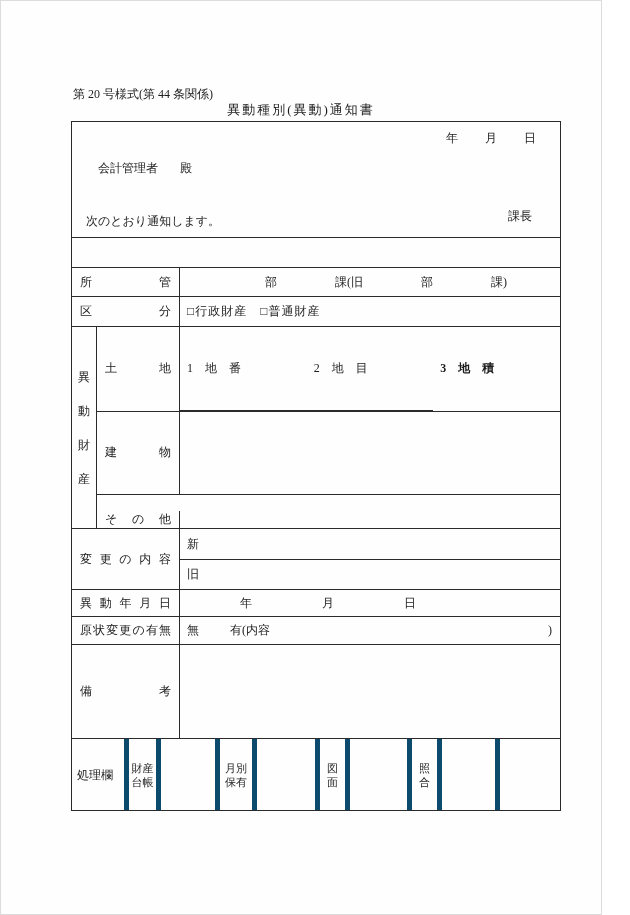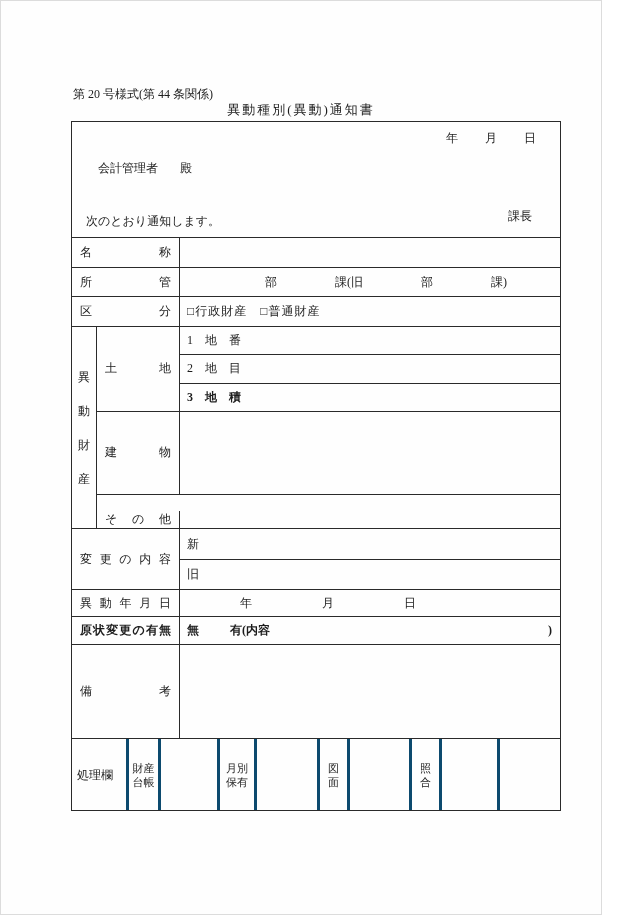--- a/index.html
+++ b/index.html
@@ -19,58 +19,58 @@
 
   
   .t-header { height:116px; border-bottom:1px solid #2a2a2a; position:relative; }
   .h-date { position:absolute; top:8px; right:24px; display:flex; gap:27px; }
   .h-to   { position:absolute; top:38px; left:26px; display:flex; gap:22px; }
   .h-chief{ position:absolute; top:66px; right:28px;margin-top:20px; }
   .h-notice{ position:absolute; bottom:7px; left:14px; }
 
   
   .row { display:flex; border-bottom:1px solid #2a2a2a; }
-  .r30 { height:30px; } .r29 { height:29px; } .r27 { height:27px; } .r28 { height:28px;font-weight:bold; }
+  .r30 { height:30px; } .r29 { height:29px; } .r27 { height:27px; } .r28 { height:28px; }
   .lab { width:108px; border-right:1px solid #2a2a2a; display:flex; align-items:center; padding:0 8px; flex-shrink:0; }
   .lab > span { display:block; width:100%; text-align:justify; text-align-last:justify; }
   .cnt { flex:1; display:flex; align-items:center; padding-left:7px; }
   .cnt.shokan { padding-left:85px; gap:58px; }
   .cnt.opts { gap:13px; letter-spacing:1px; }
   .cnt.dt { padding-left:60px; gap:70px; }
   .cnt.state { padding-right:8px; }
   .state-yes { margin-left:31px; }
   .state-paren { margin-left:auto; }
 
   
   .prop { height:202px; border-bottom:1px solid #2a2a2a; display:flex; }
   .vcell { width:25px; border-right:1px solid #2a2a2a; display:flex; align-items:center; justify-content:center; }
   .vcell > span { white-space:pre-line; line-height:34px; text-align:center; display:block; }
   .prop-body { flex:1; display:flex; flex-direction:column; }
   .psec { display:flex; border-bottom:1px solid #2a2a2a; }
   .psec.land { height:87px; } .psec.bld { height:85px; }
   .psec.oth { flex:1; border-bottom:none;margin-top:16px; }
   .plab { width:83px; border-right:1px solid #2a2a2a; display:flex; align-items:center; padding:0 8px; flex-shrink:0; }
   .plab > span { display:block; width:100%; text-align:justify; text-align-last:justify; }
-  .prows { flex:1; display:flex; flex-direction:column; }
+  .prows { flex:1; display:flex; }
   .prow { flex:1; display:flex; align-items:center; padding-left:7px; border-bottom:1px solid #2a2a2a; }
   .prow:last-child { border-bottom:none;font-weight:bold; }
 
   
   .chg { height:61px; border-bottom:1px solid #2a2a2a; display:flex; }
   .chg-body { flex:1; display:flex; flex-direction:column; }
   .chg-row { display:flex; align-items:center; padding-left:7px; }
   .chg-row.new { height:31px; border-bottom:1px solid #2a2a2a; }
   .chg-row.old { flex:1; }
 
   
   .rem { height:94px; border-bottom:1px solid #2a2a2a; display:flex; }
 
   
   .proc { flex:1; display:flex; font-size:11px; }
-  .pc { border-right:3px solid #0c4a6e; display:flex; align-items:center; justify-content:center;
+  .pc { border-right:5px solid #0c4a6e; display:flex; align-items:center; justify-content:center;
         text-align:center; white-space:pre-line; line-height:14px; }
   .pc:last-child { border-right:none; }
   .pc-label { width:57px; justify-content:flex-start; padding-left:5px; font-size:12px; white-space:normal; }
   .w32{width:32px} .w59{width:59px} .w37{width:37px} .w63{width:63px}
   .w30{width:30px} .w62{width:62px} .w58{width:58px} .wfill{flex:1}
 </style>
 </head>
 <body>
 
 <div class="page">
@@ -88,23 +88,20 @@
       </div>
       <div class="h-to">
         <span>会計管理者</span>
         <span>殿</span>
       </div>
       <div class="h-chief">課長</div>
       <div class="h-notice">次のとおり通知します。</div>
     </div>
 
     <div class="row r30">
-      <div class="lab">
-          <span>名称</span>
-        </div>
       <div class="cnt"></div>
     </div>
 
     <div class="row r29">
       <div class="lab">
           <span>所管</span>
         </div>
       <div class="cnt shokan">
         <span>部</span>
         <span>課(旧</span>

